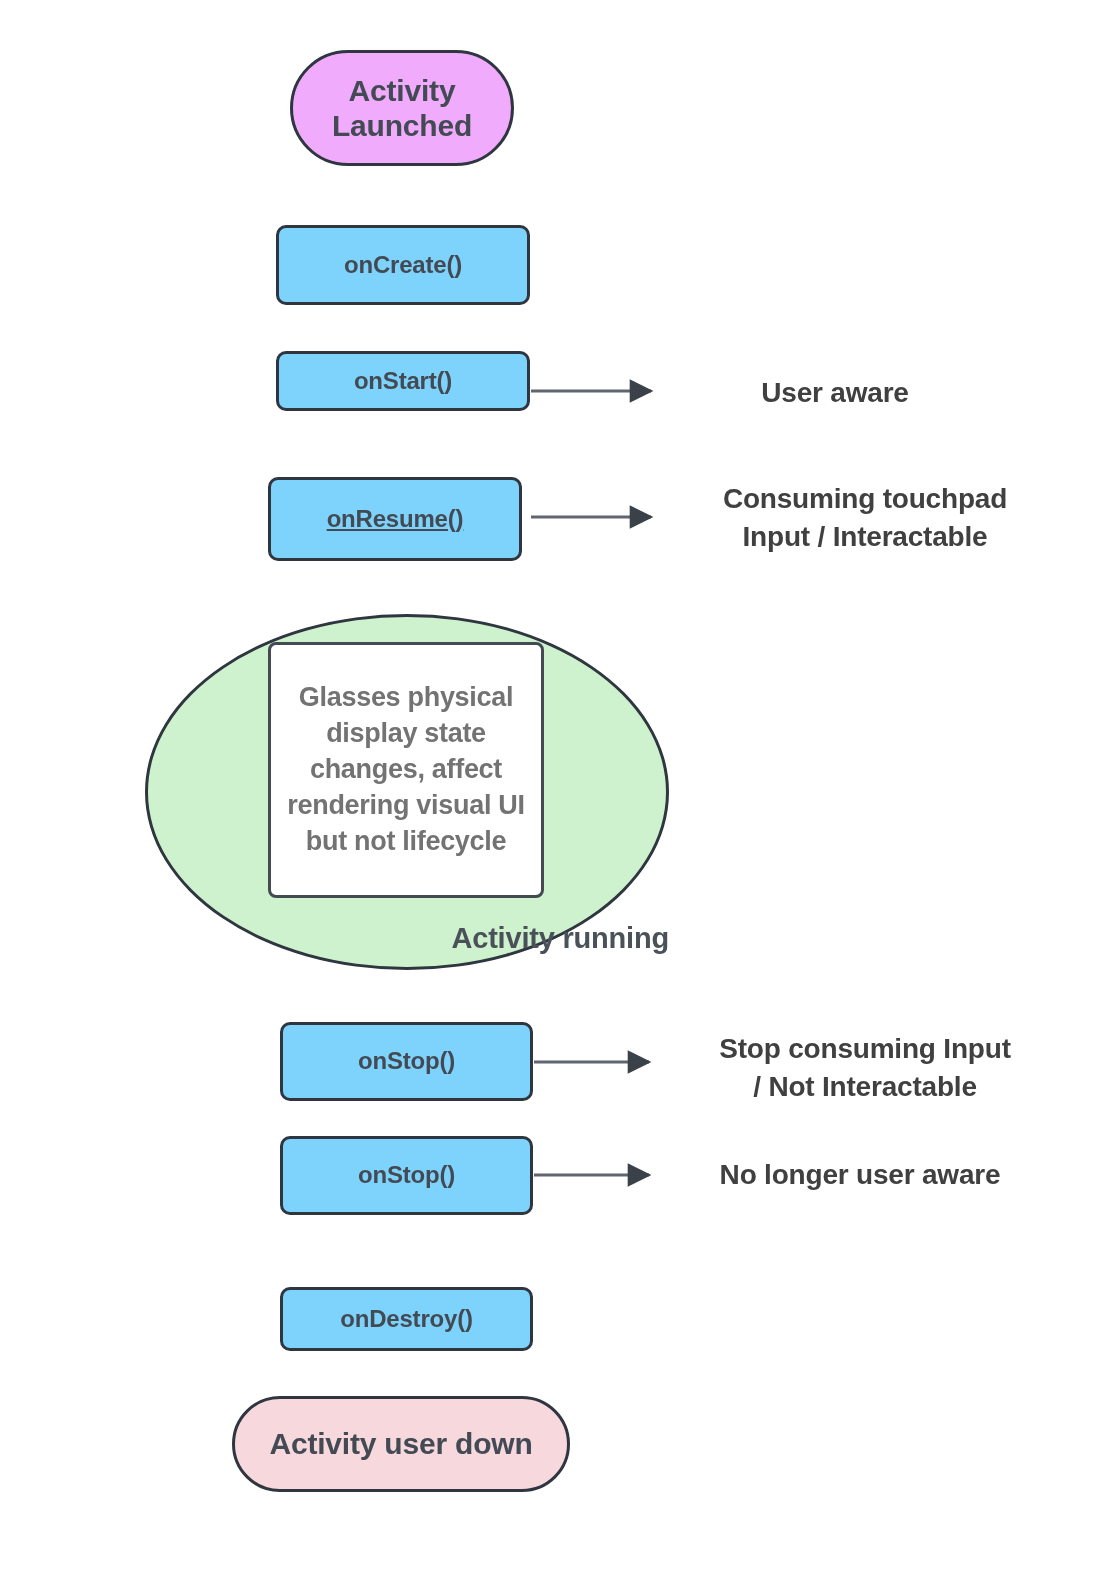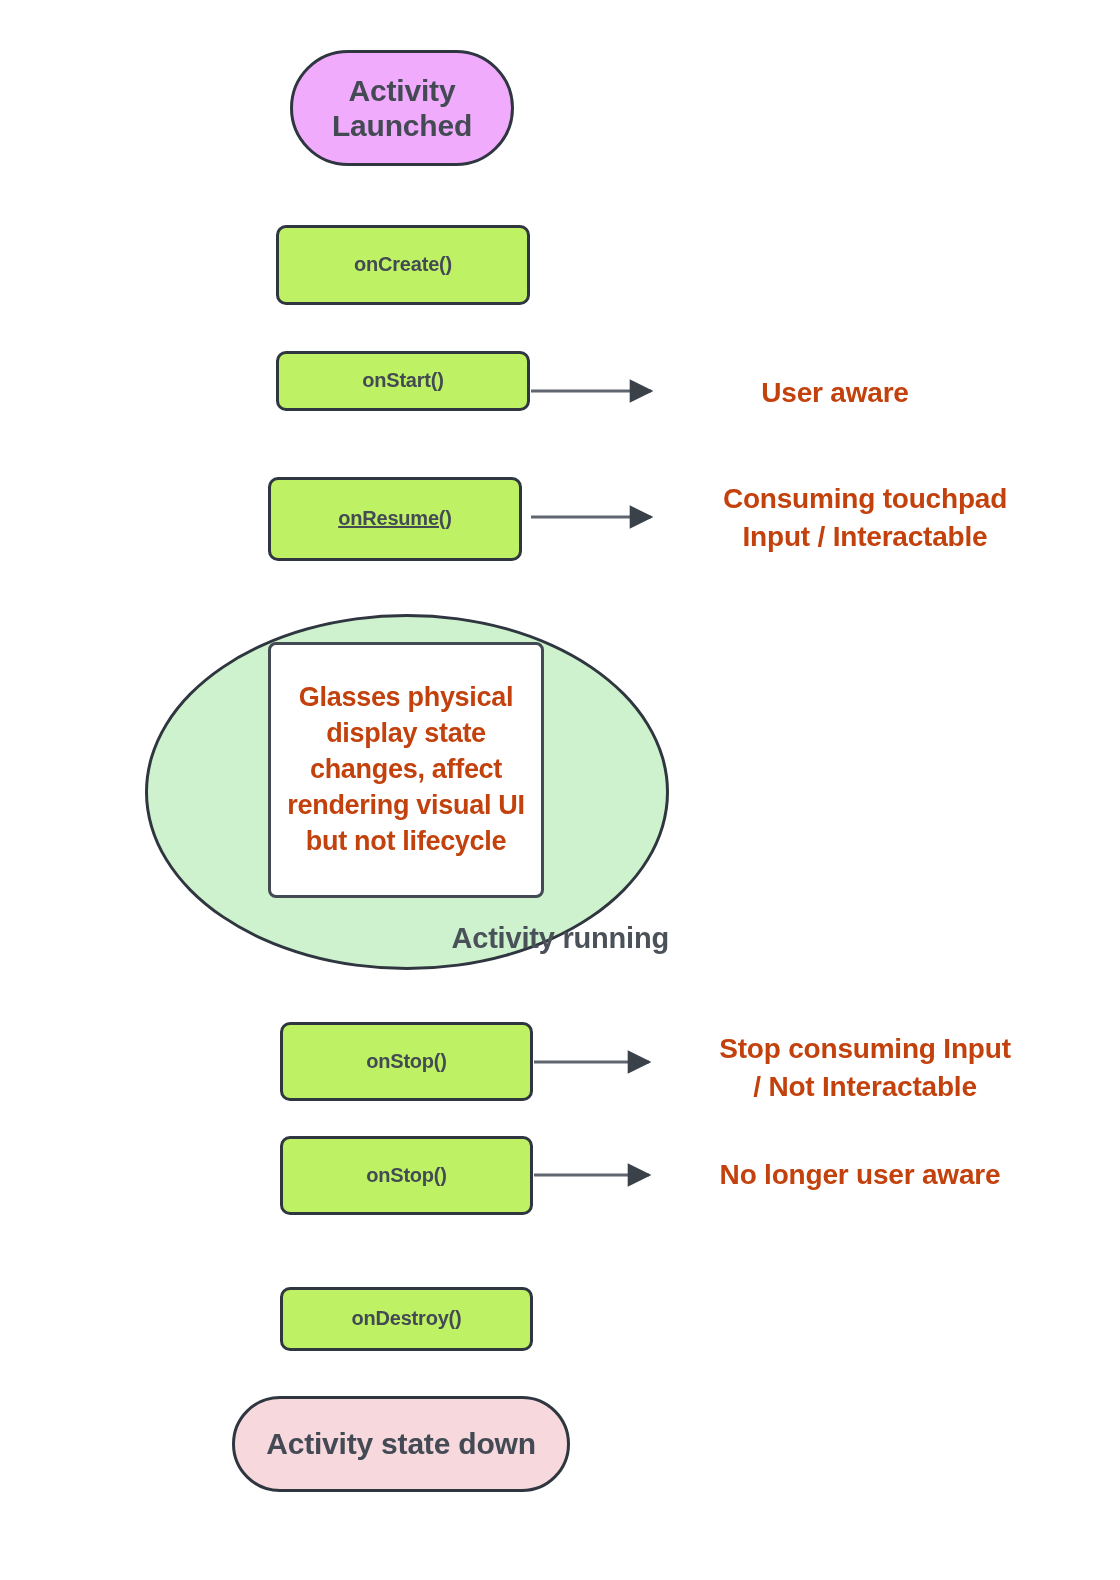--- a/index.html
+++ b/index.html
@@ -41,23 +41,23 @@
     font-size: 30px;
   }
   .pill-end {
     left: 232px; top: 1396px;
     width: 338px; height: 96px;
     background: #f6d8dd;
     border-radius: 48px;
     font-size: 30px;
   }
   .lifecycle-box {
-    background: #bef264;
+    background: #7dd3fc;
     border-radius: 10px;
-    font-size: 20px;
+    font-size: 24px;
   }
   .b-create { left: 276px; top: 225px;  width: 254px; height: 80px; }
   .b-start  { left: 276px; top: 351px;  width: 254px; height: 60px; }
   .b-resume { left: 268px; top: 477px;  width: 254px; height: 84px; text-decoration: underline; }
   .b-pause  { left: 280px; top: 1022px; width: 253px; height: 79px; }
   .b-stop   { left: 280px; top: 1136px; width: 253px; height: 79px; justify-content: center; }
   .b-destroy{ left: 280px; top: 1251px; width: 253px; height: 64px; margin-top: 36px; }
 
   .running-ellipse {
     position: absolute;
@@ -85,30 +85,30 @@
     background: #ffffff;
     border: 3px solid #434a54;
     border-radius: 8px;
     box-sizing: border-box;
     display: flex;
     align-items: center;
     justify-content: center;
     text-align: center;
     font-size: 27px;
     font-weight: bold;
-    color: #c2410c;
+    color: #737373;
     line-height: 1.33;
     padding: 4px 8px;
     letter-spacing: -0.3px;
   }
   .side-label {
     position: absolute;
     font-size: 28px;
     font-weight: bold;
-    color: #c2410c;
+    color: #404040;
     line-height: 1.35;
     letter-spacing: -0.2px;
     text-align: center;
     white-space: pre-line;
   }
   .l-aware    { left: 700px; top: 374px;  width: 270px; }
   .l-consume  { left: 690px; top: 480px;  width: 350px; }
   .l-stopcons { left: 690px; top: 1030px; width: 350px; }
   .l-nolonger { left: 690px; top: 1156px; width: 340px; }
 </style>
@@ -156,21 +156,21 @@
 
 <div class="node lifecycle-box b-stop">
   <span>onStop()</span>
 </div>
 
 <div class="node lifecycle-box b-destroy">
   <span>onDestroy()</span>
 </div>
 
 <div class="node pill-end">
-  <span>Activity state down</span>
+  <span>Activity user down</span>
 </div>
 
 <div class="side-label l-aware">User aware</div>
 <div class="side-label l-consume">Consuming touchpad
 Input / Interactable</div>
 <div class="side-label l-stopcons">Stop consuming Input
 / Not Interactable</div>
 <div class="side-label l-nolonger">No longer user aware</div>
 
 </body></html>

